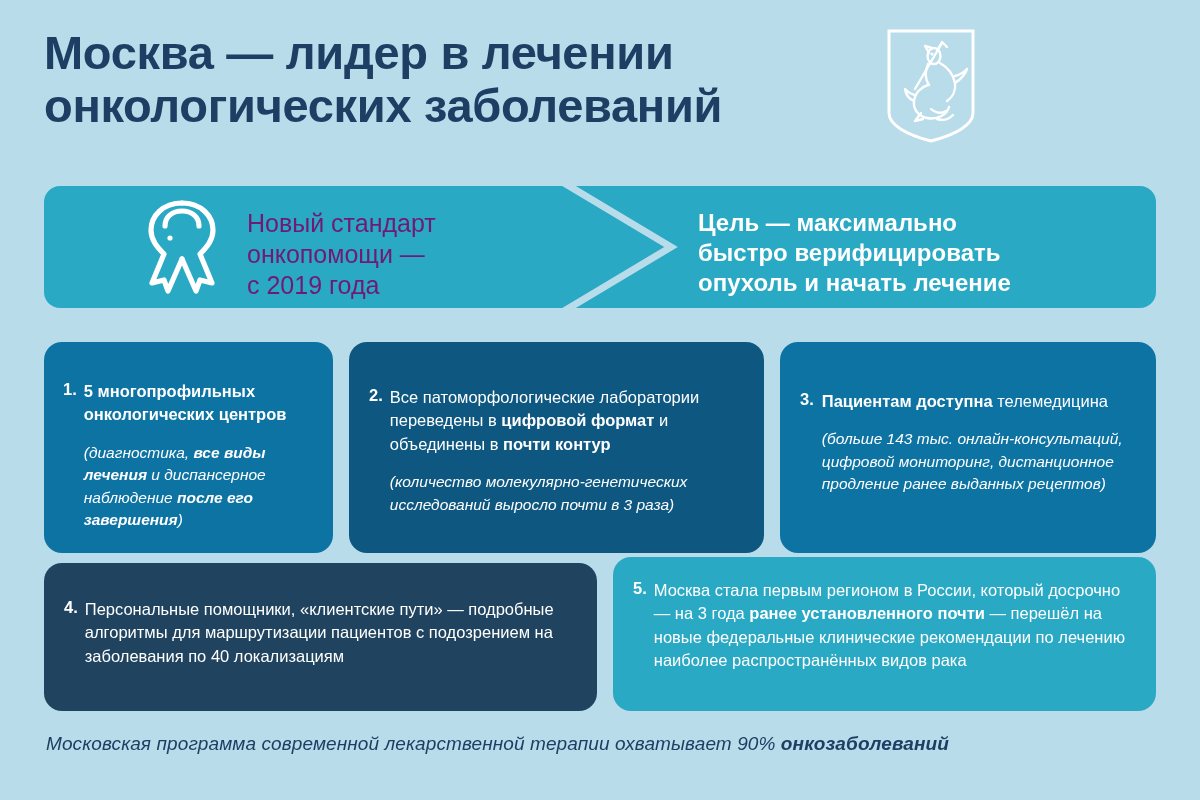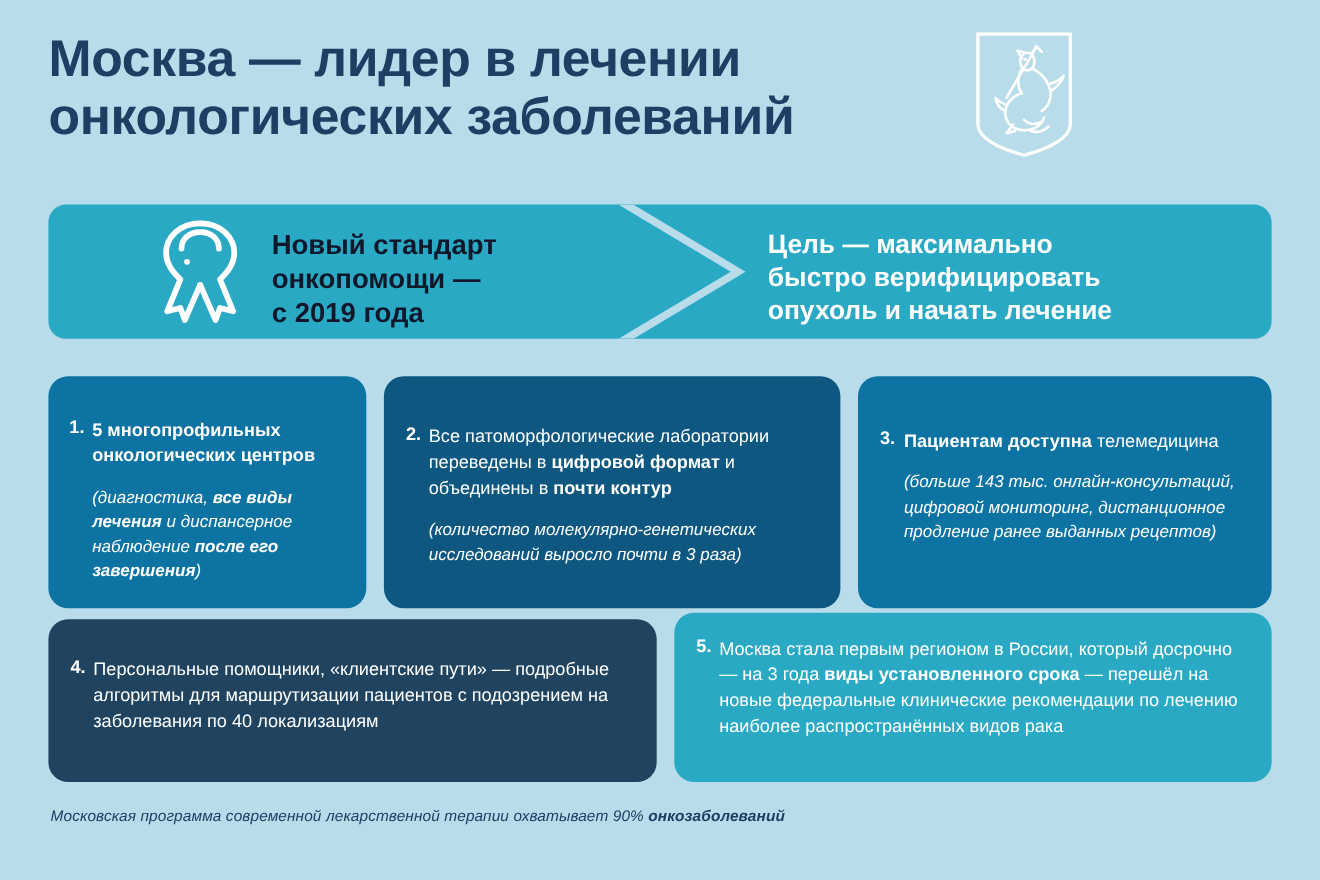--- a/index.html
+++ b/index.html
@@ -53,22 +53,22 @@
   .ribbon-icon {
     position: absolute;
     left: 86px; top: 7px;
     width: 104px; height: 108px;
   }
   .banner-left-text {
     position: absolute;
     left: 203px; top: 22px;
     font-size: 25px;
     line-height: 1.24;
-    font-weight: 700;
-    color: #0f172a;
+    font-weight: 400;
+    color: #701a75;
     white-space: pre-line;
   }
   .banner-right-text {
     position: absolute;
     left: 654px; top: 22px;
     font-size: 24px;
     line-height: 1.24;
     font-weight: 700;
     color: #ffffff;
     white-space: pre-line;
@@ -148,21 +148,21 @@
     background: #2aa9c4;
   }
   #card5 .card-inner { padding: 22px 18px 0 20px; }
   #card5 .card-num { font-size: 16.5px; margin-right: 7px; }
 
   
   .footer {
     position: absolute;
     left: 46px; top: 733px;
     width: 1110px;
-    font-size: 14px;
+    font-size: 19px;
     font-style: italic;
     color: #1d3f63;
     letter-spacing: 0.1px;
   }
   .footer b { font-weight: 700; font-style: italic; }
 </style>
 </head>
 <body style="background: rgb(184, 220, 234);">
 
 <div class="page">
@@ -251,20 +251,20 @@
       <div class="card-body">
         <div class="lead">Персональные помощники, «клиентские пути» — подробные алгоритмы для маршрутизации пациентов с подозрением на заболевания по 40 локализациям</div>
       </div>
     </div>
   </div>
 
   <div class="card" id="card5" style="background: rgb(42, 169, 196);">
     <div class="card-inner">
       <div class="card-num">5.</div>
       <div class="card-body">
-        <div class="lead">Москва стала первым регионом в России, который досрочно — на 3 года <b>виды установленного срока</b> — перешёл на новые федеральные клинические рекомендации по лечению наиболее распространённых видов рака</div>
+        <div class="lead">Москва стала первым регионом в России, который досрочно — на 3 года <b>ранее установленного почти</b> — перешёл на новые федеральные клинические рекомендации по лечению наиболее распространённых видов рака</div>
       </div>
     </div>
   </div>
 
   <div class="footer">Московская программа современной лекарственной терапии охватывает 90% <b>онкозаболеваний</b></div>
 
 </div>
 
 </body></html>

